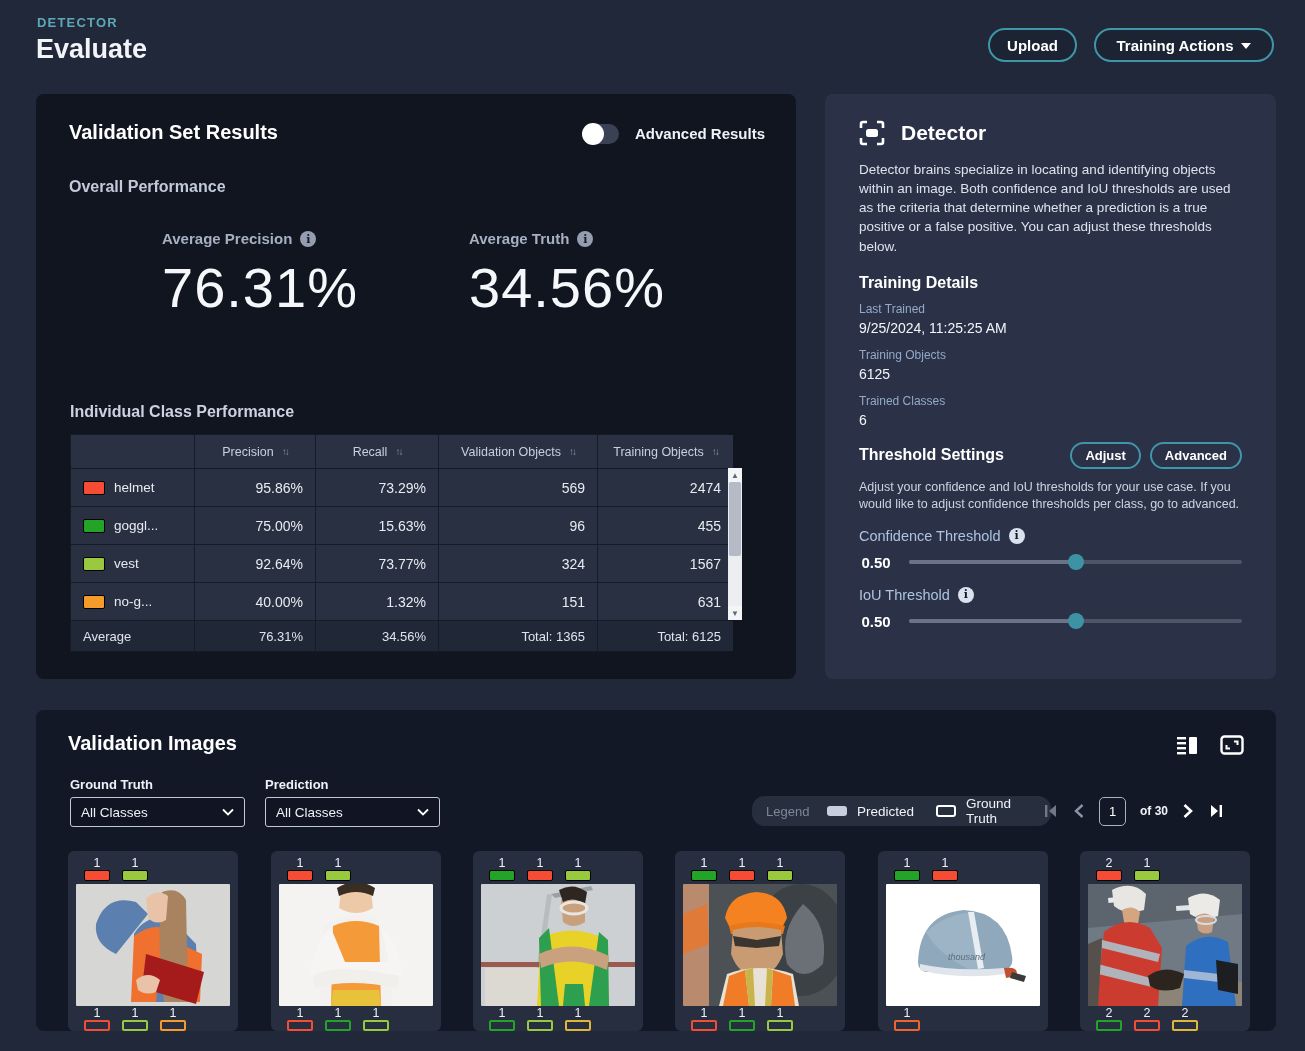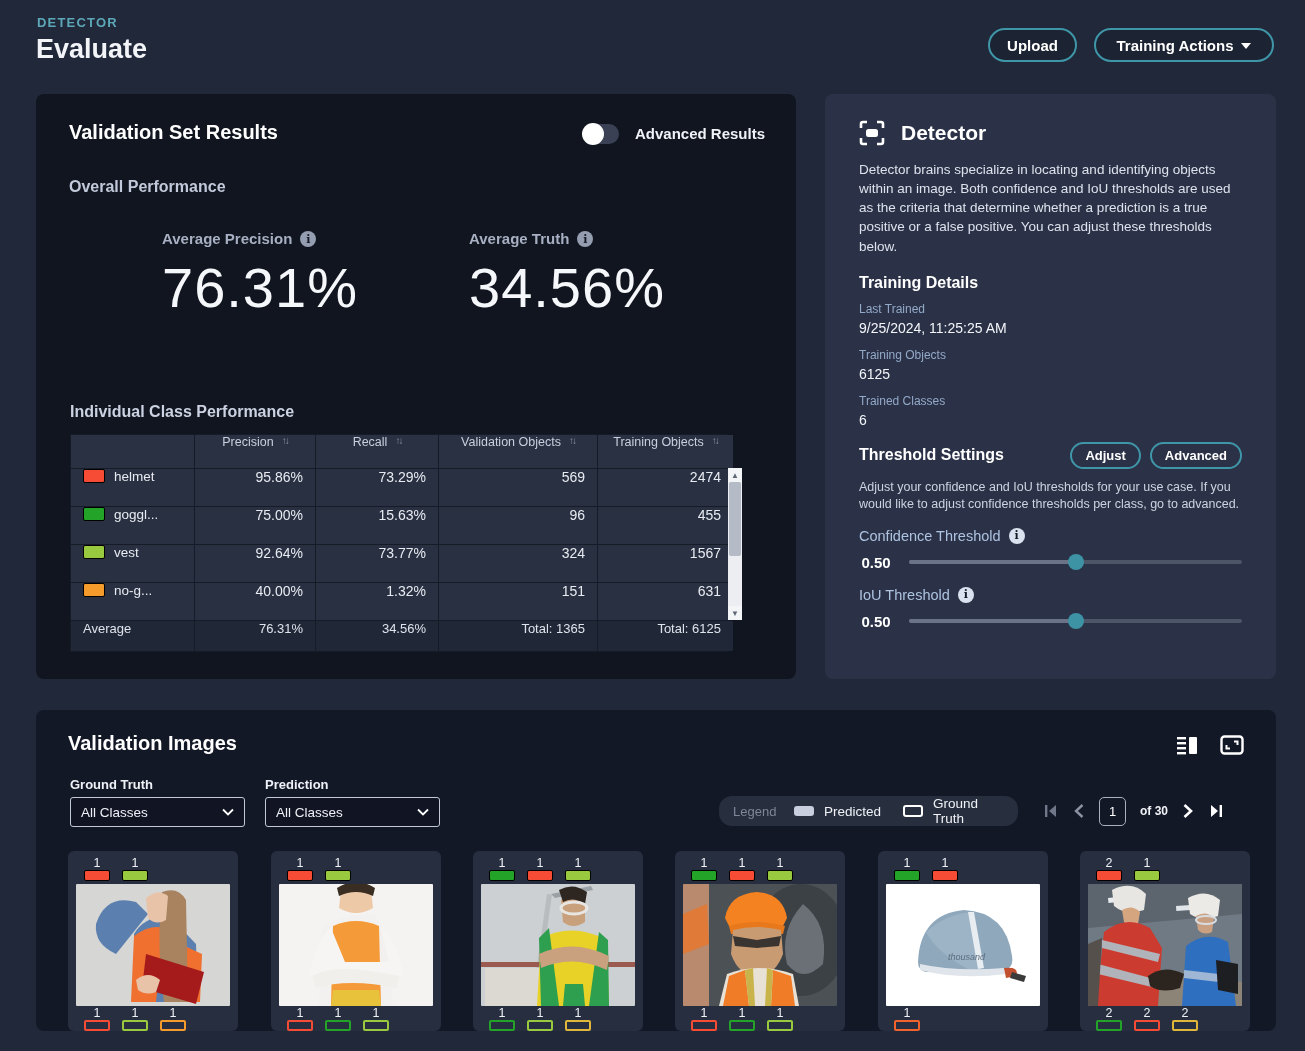--- a/index.html
+++ b/index.html
@@ -34,21 +34,21 @@
   .metric-label { font-size:15px; font-weight:600; color:#a7afc2; display:flex; align-items:flex-end; gap:8px; }
   .metric-value { margin-top:8px; font-size:56px; font-weight:400; color:#f5f7fa; letter-spacing:1px; }
   .info-dot { display:inline-flex; align-items:center; justify-content:center; width:16px; height:16px; border-radius:50%;
               background:#959db0; color:#141925; font-size:11px; font-weight:700; font-family:"DejaVu Serif",serif; }
   .info-dot.light { background:#d9e2ee; }
 
   .table-title { position:absolute; left:70px; top:403px; font-size:16px; font-weight:700; color:#ccd2e2; }
 
   .class-table { position:absolute; left:70px; top:434px; width:658px; display:grid;
                  grid-template-columns:123px 120px 122px 158px 135px; gap:1px; background:#161b28; border:1px solid #161b28; }
-  .ct-cell { background:#293041; font-size:14px; color:#e8ebf2; display:flex; align-items:flex-start; padding:0 12px; height:37px; }
+  .ct-cell { background:#293041; font-size:14px; color:#e8ebf2; display:flex; align-items:center; padding:0 12px; height:37px; }
   .ct-head { background:#2a3143; height:33px; font-size:12.5px; color:#c8cfdd; justify-content:center; gap:8px; }
   .ct-num { justify-content:flex-end; }
   .ct-name { font-size:13.5px; gap:9px; }
   .ct-foot { background:#202737; height:30px; font-size:13px; color:#dfe3ec; }
   .sort-ic { font-size:10px; color:#8a92a5; letter-spacing:-2px; }
   .swatch { width:22px; height:14px; border:1px solid #000; border-radius:2px; flex:0 0 auto; }
 
   .scrollbar { position:absolute; left:728px; top:468px; width:14px; height:152px; background:#eceef2; }
   .sb-btn { position:absolute; left:0; width:14px; height:14px; background:#f4f5f7; color:#606878; font-size:8px; display:flex; align-items:center; justify-content:center; cursor:pointer; }
   .sb-thumb { position:absolute; left:1px; top:14px; width:12px; height:74px; background:#b4bac6; border-radius:2px; cursor:pointer; }
@@ -76,21 +76,21 @@
 
   
   .imgs-title { position:absolute; left:68px; top:732px; font-size:20px; font-weight:700; }
   .view-icons { position:absolute; left:1176px; top:735px; display:flex; gap:22px; }
   .view-icons svg { cursor:pointer; }
 
   .filter-label { position:absolute; font-size:13px; font-weight:700; color:#eef1f6; }
   .select { position:absolute; width:175px; height:30px; border:1px solid #c2c8d4; border-radius:3px; display:flex; align-items:center;
             justify-content:space-between; padding:0 10px; font-size:13.5px; color:#eef1f6; cursor:pointer; background:rgba(0,0,0,.1); }
 
-  .legend-pill { position:absolute; left:719px; top:796px; width:299px; height:30px; background:#272e3e; border-radius:13px;
+  .legend-pill { position:absolute; left:752px; top:796px; width:299px; height:30px; background:#272e3e; border-radius:13px;
                  display:flex; align-items:center; gap:10px; padding:0 14px; }
   .legend-word { font-size:13px; color:#7e8698; margin-right:8px; }
   .chip-pred-demo { width:22px; height:10px; border-radius:3px; background:#c9cede; }
   .chip-gt-demo { width:22px; height:12px; border-radius:3px; border:2px solid #fff; }
   .legend-pill .lbl { font-size:13.5px; color:#f0f2f7; }
 
   .pager { position:absolute; left:1043px; top:795px; display:flex; align-items:center; gap:14px; height:32px; }
   .pg-ic { cursor:pointer; display:flex; align-items:center; }
   .page-input { width:27px; height:29px; border:1px solid #aab0bf; border-radius:5px; background:transparent; color:#fff;
                 font-size:13px; text-align:center; font-family:inherit; }

